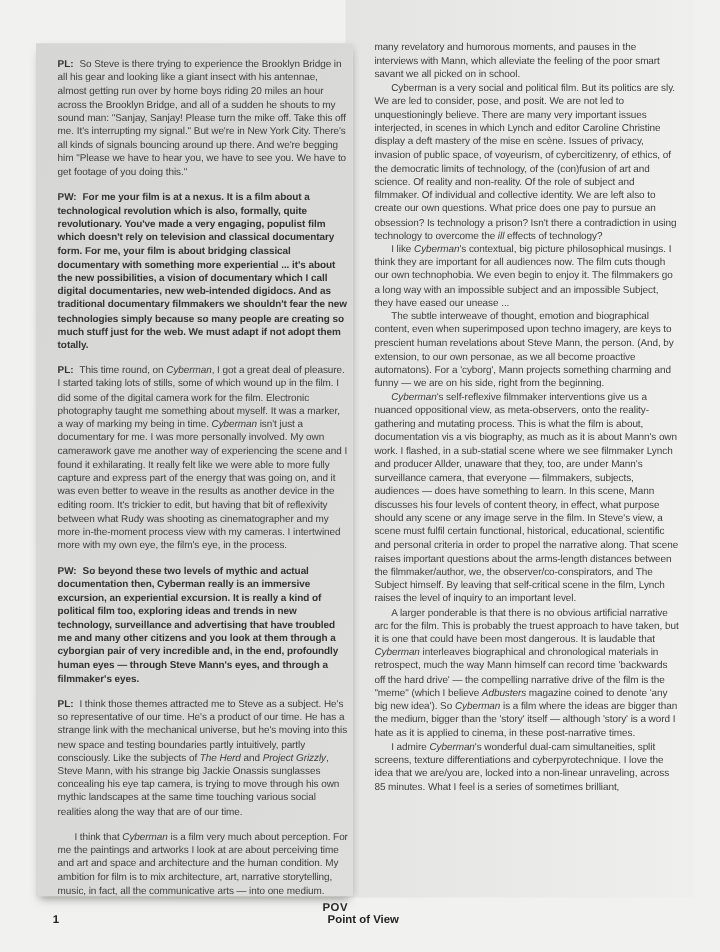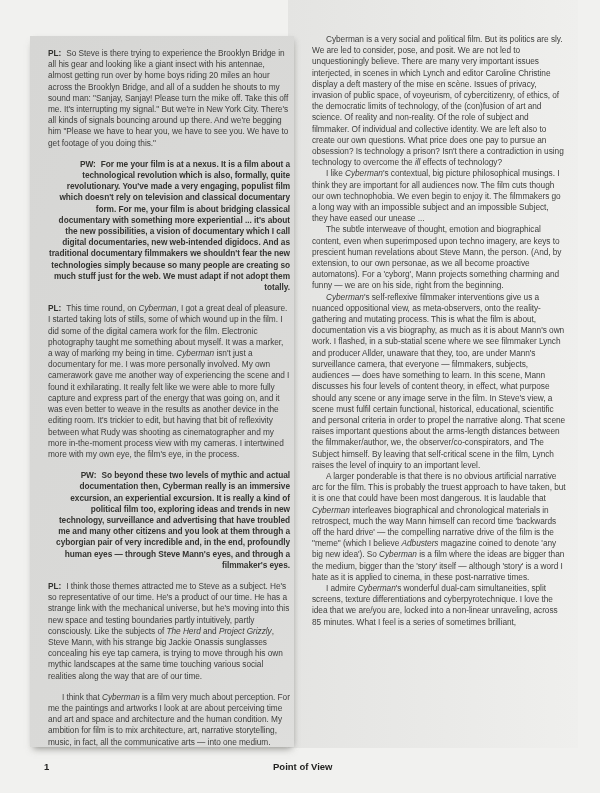--- a/index.html
+++ b/index.html
@@ -56,21 +56,20 @@
   .col-left p.turn { margin-bottom: 10px; }
   .col-left p.turn:last-of-type { margin-bottom: 0; }
   .spk {
     font-weight: 700;
     color: #32322f;
     padding-right: 5px;
   }
   p.boldpara {
     font-weight: 700;
     color: #343431;
-    text-align: right;
   }
   p.ind { text-indent: 14px; }
   .pov-sign {
     text-align: right;
     font-weight: 800;
     font-size: 9.5px;
     letter-spacing: 0.4px;
     color: #2b2b29;
     margin-top: 3px !important;
   }
@@ -100,23 +99,25 @@
   <div class="shade-right"></div>
   <div class="panel-left"></div>
 
   <div class="col col-left">
     <p class="turn"><span class="spk">PL:</span><span>So Steve is there trying to experience the Brooklyn Bridge in all his gear and looking like a giant insect with his antennae, almost getting run over by home boys riding 20 miles an hour across the Brooklyn Bridge, and all of a sudden he shouts to my sound man: "Sanjay, Sanjay! Please turn the mike off. Take this off me. It's interrupting my signal." But we're in New York City. There's all kinds of signals bouncing around up there. And we're begging him "Please we have to hear you, we have to see you. We have to get footage of you doing this."</span></p>
     <p class="turn boldpara"><span class="spk">PW:</span><span>For me your film is at a nexus. It is a film about a technological revolution which is also, formally, quite revolutionary. You've made a very engaging, populist film which doesn't rely on television and classical documentary form. For me, your film is about bridging classical documentary with something more experiential ... it's about the new possibilities, a vision of documentary which I call digital documentaries, new web-intended digidocs. And as traditional documentary filmmakers we shouldn't fear the new technologies simply because so many people are creating so much stuff just for the web. We must adapt if not adopt them totally.</span></p>
     <p class="turn"><span class="spk">PL:</span><span>This time round, on <em>Cyberman</em>, I got a great deal of pleasure. I started taking lots of stills, some of which wound up in the film. I did some of the digital camera work for the film. Electronic photography taught me something about myself. It was a marker, a way of marking my being in time. <em>Cyberman</em> isn't just a documentary for me. I was more personally involved. My own camerawork gave me another way of experiencing the scene and I found it exhilarating. It really felt like we were able to more fully capture and express part of the energy that was going on, and it was even better to weave in the results as another device in the editing room. It's trickier to edit, but having that bit of reflexivity between what Rudy was shooting as cinematographer and my more in-the-moment process view with my cameras. I intertwined more with my own eye, the film's eye, in the process.</span></p>
     <p class="turn boldpara"><span class="spk">PW:</span><span>So beyond these two levels of mythic and actual documentation then, Cyberman really is an immersive excursion, an experiential excursion. It is really a kind of political film too, exploring ideas and trends in new technology, surveillance and advertising that have troubled me and many other citizens and you look at them through a cyborgian pair of very incredible and, in the end, profoundly human eyes — through Steve Mann's eyes, and through a filmmaker's eyes.</span></p>
     <p class="turn"><span class="spk">PL:</span><span>I think those themes attracted me to Steve as a subject. He's so representative of our time. He's a product of our time. He has a strange link with the mechanical universe, but he's moving into this new space and testing boundaries partly intuitively, partly consciously. Like the subjects of <em>The Herd</em> and <em>Project Grizzly</em>, Steve Mann, with his strange big Jackie Onassis sunglasses concealing his eye tap camera, is trying to move through his own mythic landscapes at the same time touching various social realities along the way that are of our time.</span></p>
     <p class="ind"><span>I think that <em>Cyberman</em> is a film very much about perception. For me the paintings and artworks I look at are about perceiving time and art and space and architecture and the human condition. My ambition for film is to mix architecture, art, narrative storytelling, music, in fact, all the communicative arts — into one medium.</span></p>
+    <p class="pov-sign">POV</p>
   </div>
 
   <div class="col col-right">
+    <p>many revelatory and humorous moments, and pauses in the interviews with Mann, which alleviate the feeling of the poor smart savant we all picked on in school.</p>
     <p class="ind">Cyberman is a very social and political film. But its politics are sly. We are led to consider, pose, and posit. We are not led to unquestioningly believe. There are many very important issues interjected, in scenes in which Lynch and editor Caroline Christine display a deft mastery of the mise en scène. Issues of privacy, invasion of public space, of voyeurism, of cybercitizenry, of ethics, of the democratic limits of technology, of the (con)fusion of art and science. Of reality and non-reality. Of the role of subject and filmmaker. Of individual and collective identity. We are left also to create our own questions. What price does one pay to pursue an obsession? Is technology a prison? Isn't there a contradiction in using technology to overcome the <em>ill</em> effects of technology?</p>
     <p class="ind">I like <em>Cyberman</em>'s contextual, big picture philosophical musings. I think they are important for all audiences now. The film cuts though our own technophobia. We even begin to enjoy it. The filmmakers go a long way with an impossible subject and an impossible Subject, they have eased our unease ...</p>
     <p class="ind">The subtle interweave of thought, emotion and biographical content, even when superimposed upon techno imagery, are keys to prescient human revelations about Steve Mann, the person. (And, by extension, to our own personae, as we all become proactive automatons). For a 'cyborg', Mann projects something charming and funny — we are on his side, right from the beginning.</p>
     <p class="ind"><em>Cyberman</em>'s self-reflexive filmmaker interventions give us a nuanced oppositional view, as meta-observers, onto the reality-gathering and mutating process. This is what the film is about, documentation vis a vis biography, as much as it is about Mann's own work. I flashed, in a sub-statial scene where we see filmmaker Lynch and producer Allder, unaware that they, too, are under Mann's surveillance camera, that everyone — filmmakers, subjects, audiences — does have something to learn. In this scene, Mann discusses his four levels of content theory, in effect, what purpose should any scene or any image serve in the film. In Steve's view, a scene must fulfil certain functional, historical, educational, scientific and personal criteria in order to propel the narrative along. That scene raises important questions about the arms-length distances between the filmmaker/author, we, the observer/co-conspirators, and The Subject himself. By leaving that self-critical scene in the film, Lynch raises the level of inquiry to an important level.</p>
     <p class="ind">A larger ponderable is that there is no obvious artificial narrative arc for the film. This is probably the truest approach to have taken, but it is one that could have been most dangerous. It is laudable that <em>Cyberman</em> interleaves biographical and chronological materials in retrospect, much the way Mann himself can record time 'backwards off the hard drive' — the compelling narrative drive of the film is the "meme" (which I believe <em>Adbusters</em> magazine coined to denote 'any big new idea'). So <em>Cyberman</em> is a film where the ideas are bigger than the medium, bigger than the 'story' itself — although 'story' is a word I hate as it is applied to cinema, in these post-narrative times.</p>
     <p class="ind">I admire <em>Cyberman</em>'s wonderful dual-cam simultaneities, split screens, texture differentiations and cyberpyrotechnique. I love the idea that we are/you are, locked into a non-linear unraveling, across 85 minutes. What I feel is a series of sometimes brilliant,</p>
   </div>
 
   <div class="footer-pagenum">1</div>
   <div class="footer-title">Point of View</div>

